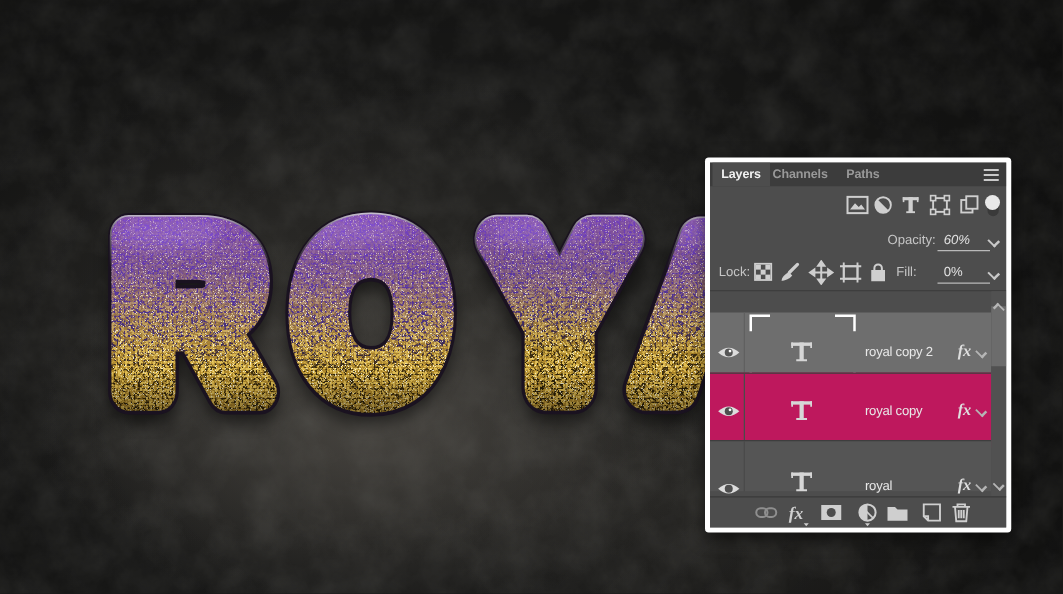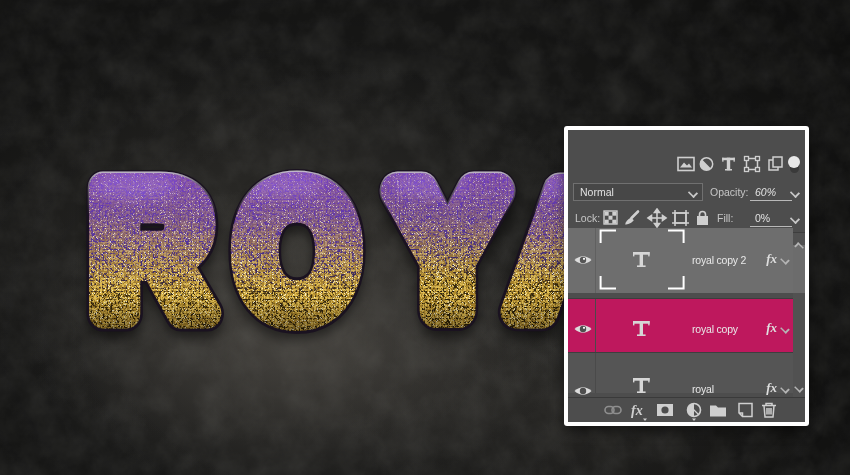--- a/index.html
+++ b/index.html
@@ -176,20 +176,26 @@
     <ellipse cx="135" cy="186" rx="42" ry="14" fill="#bd95ff" opacity="0.24" filter="url(#dropSh)"></ellipse>
     <ellipse cx="280" cy="185" rx="42" ry="13" fill="#bd95ff" opacity="0.22" filter="url(#dropSh)"></ellipse>
     <ellipse cx="430" cy="185" rx="38" ry="13" fill="#bd95ff" opacity="0.22" filter="url(#dropSh)"></ellipse>
     <ellipse cx="575" cy="186" rx="38" ry="13" fill="#bd95ff" opacity="0.22" filter="url(#dropSh)"></ellipse>
   </g>
 </svg>
 
 <div id="panel">
  <div id="pbody">
 
+  <div class="tabbar">
+    <div class="tab sel" style="left:2px;">Layers</div>
+    <div class="tab" style="left:43px;">Channels</div>
+    <div class="tab" style="left:102px;">Paths</div>
+    <div class="burger"></div>
+  </div>
 
   <svg width="115" height="20" viewBox="0 0 115 20" style="position:absolute;left:107px;top:24px;">
 
     <rect x="3" y="3.5" width="16" height="13" fill="none" stroke="#cfcfcf" stroke-width="1.6"></rect>
     <path d="M5 13.5 L9 8.5 L12 11.5 L14 9.5 L17 13.5 Z" fill="#cfcfcf"></path>
 
     <circle cx="31.5" cy="10" r="6.2" fill="none" stroke="#cfcfcf" stroke-width="1.5"></circle>
     <path d="M27.1 5.6 A6.2 6.2 0 0 0 35.9 14.4 Z" fill="#cfcfcf"></path>
 
     <g transform="translate(53.5,10)" fill="#cfcfcf">
@@ -207,24 +213,20 @@
     <rect x="80.5" y="13.5" width="4" height="4" fill="#4d4d4d" stroke="#cfcfcf" stroke-width="1.3"></rect>
 
     <rect x="94" y="6" width="9" height="10" fill="none" stroke="#cfcfcf" stroke-width="1.5"></rect>
     <rect x="98" y="3" width="9" height="10" fill="#4d4d4d" stroke="#cfcfcf" stroke-width="1.5"></rect>
   </svg>
   <div style="position:absolute;right:5px;top:26px;width:12px;height:18px;">
     <div style="position:absolute;left:1.5px;top:6px;width:9px;height:11px;background:#3a3a3a;border-radius:4.5px;"></div>
     <div style="position:absolute;left:0;top:0;width:12px;height:12px;background:#e8e8e8;border-radius:50%;"></div>
   </div>
 
-  <div class="combo" style="left:5px;top:53px;width:130px;height:18px;line-height:16px;">
-    <span style="position:absolute;left:6px;">Normal</span>
-    <div class="chev" style="right:6px;top:5px;"></div>
-  </div>
   <div class="lbl" style="left:142px;top:56px;">Opacity:</div>
   <div class="val" style="left:182px;top:56px;font-style:italic;">60%</div>
   <div class="chev" style="right:7px;top:59px;"></div>
 
   <div class="lbl" style="left:7px;top:82px;">Lock:</div>
   <svg width="110" height="20" viewBox="0 0 110 20" style="position:absolute;left:34px;top:78px;">
     <g fill="#cfcfcf">
       <rect x="2" y="3" width="13" height="13" fill="none" stroke="#cfcfcf" stroke-width="1.4"></rect>
       <rect x="2.7" y="3.7" width="4" height="4"></rect>
           <rect x="10.3" y="3.7" width="4" height="4"></rect>
@@ -252,21 +254,21 @@
     <g>
       <rect x="95" y="8" width="11" height="9" fill="#cfcfcf"></rect>
       <path d="M97.5 8 V6.5 a3 3 0 0 1 6 0 V8" fill="none" stroke="#cfcfcf" stroke-width="1.6"></path>
     </g>
   </svg>
   <div class="lbl" style="left:149px;top:82px;">Fill:</div>
   <div class="val" style="left:182px;top:82px;">0%</div>
   <div class="chev" style="right:7px;top:85px;"></div>
   <div class="divider" style="top:102px;"></div>
 
-  <div class="lrow" style="top:98px;height:64.5px;background:#6e6e6e;">
+  <div class="lrow" style="top:120px;height:64.5px;background:#6e6e6e;">
     <svg width="20" height="16" viewBox="0 0 20 16" style="position:absolute;left:5px;top:24px;">
       <path d="M1.5 8 Q10 0.5 18.5 8 Q10 15.5 1.5 8 Z" fill="#dcdcdc"></path>
       <circle cx="10" cy="8" r="3.2" fill="#565656"></circle>
       <circle cx="11" cy="6.8" r="1.1" fill="#fff"></circle>
     </svg>
     <div style="position:absolute;left:27px;top:0;bottom:0;width:1px;background:#606060;"></div>
     <svg width="90" height="64" style="position:absolute;left:29px;top:0;">
       <g stroke="#fff" stroke-width="2" fill="none">
         <path d="M3.6 15 V2.5 H19"></path>
             <path d="M71 2.5 H86.6 V15"></path>

